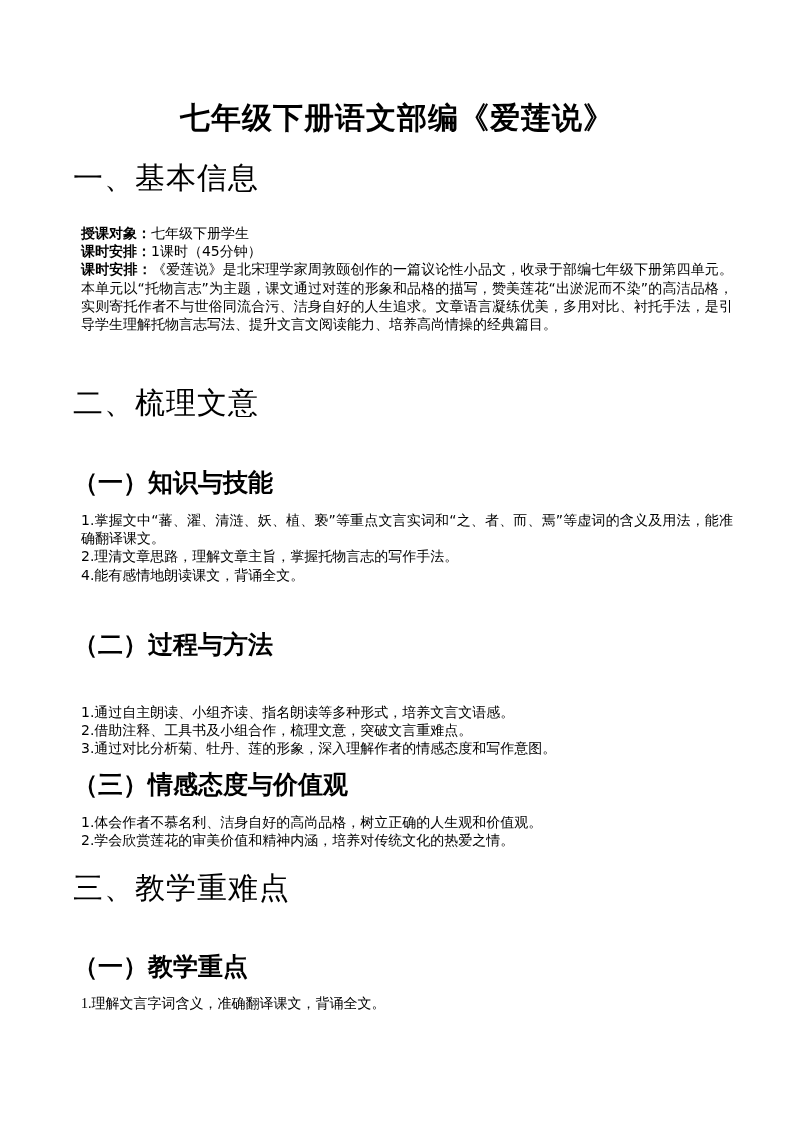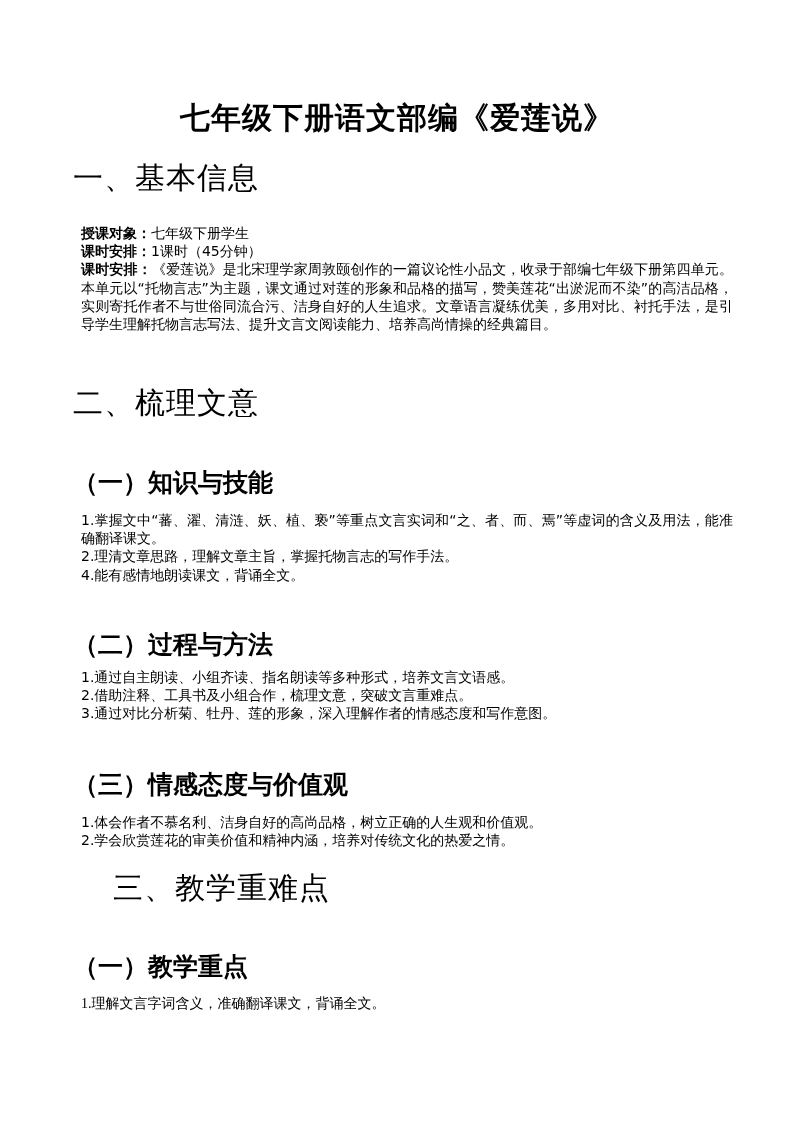--- a/index.html
+++ b/index.html
@@ -29,30 +29,30 @@
 <h2 class="h1" style="top:383px;">二、梳理文意</h2>
 
 <h3 class="h2" style="top:450px;">（一）知识与技能</h3>
 <div class="block" style="top:503px;">
   <p>1.掌握文中“蕃、濯、清涟、妖、植、亵”等重点文言实词和“之、者、而、焉”等虚词的含义及用法，能准确翻译课文。</p>
   <p>2.理清文章思路，理解文章主旨，掌握托物言志的写作手法。</p>
   <p>4.能有感情地朗读课文，背诵全文。</p>
 </div>
 
 <h3 class="h2" style="top:612px;">（二）过程与方法</h3>
-<div class="block" style="top:660px;">
+<div class="block" style="top:695px;">
   <p>1.通过自主朗读、小组齐读、指名朗读等多种形式，培养文言文语感。</p>
   <p>2.借助注释、工具书及小组合作，梳理文意，突破文言重难点。</p>
   <p>3.通过对比分析菊、牡丹、莲的形象，深入理解作者的情感态度和写作意图。</p>
 </div>
 
 <h3 class="h2" style="top:752px;">（三）情感态度与价值观</h3>
 <div class="block" style="top:805px;">
   <p>1.体会作者不慕名利、洁身自好的高尚品格，树立正确的人生观和价值观。</p>
   <p>2.学会欣赏莲花的审美价值和精神内涵，培养对传统文化的热爱之情。</p>
 </div>
 
-<h2 class="h1" style="top:868px;margin-left:40px;">三、教学重难点</h2>
+<h2 class="h1" style="top:868px;">三、教学重难点</h2>
 
 <h3 class="h2" style="top:934px;">（一）教学重点</h3>
 <div class="block" style="top:987px;font-family:Liberation Serif, serif;">
   <p>1.理解文言字词含义，准确翻译课文，背诵全文。</p>
 </div>
 
 </body></html>

